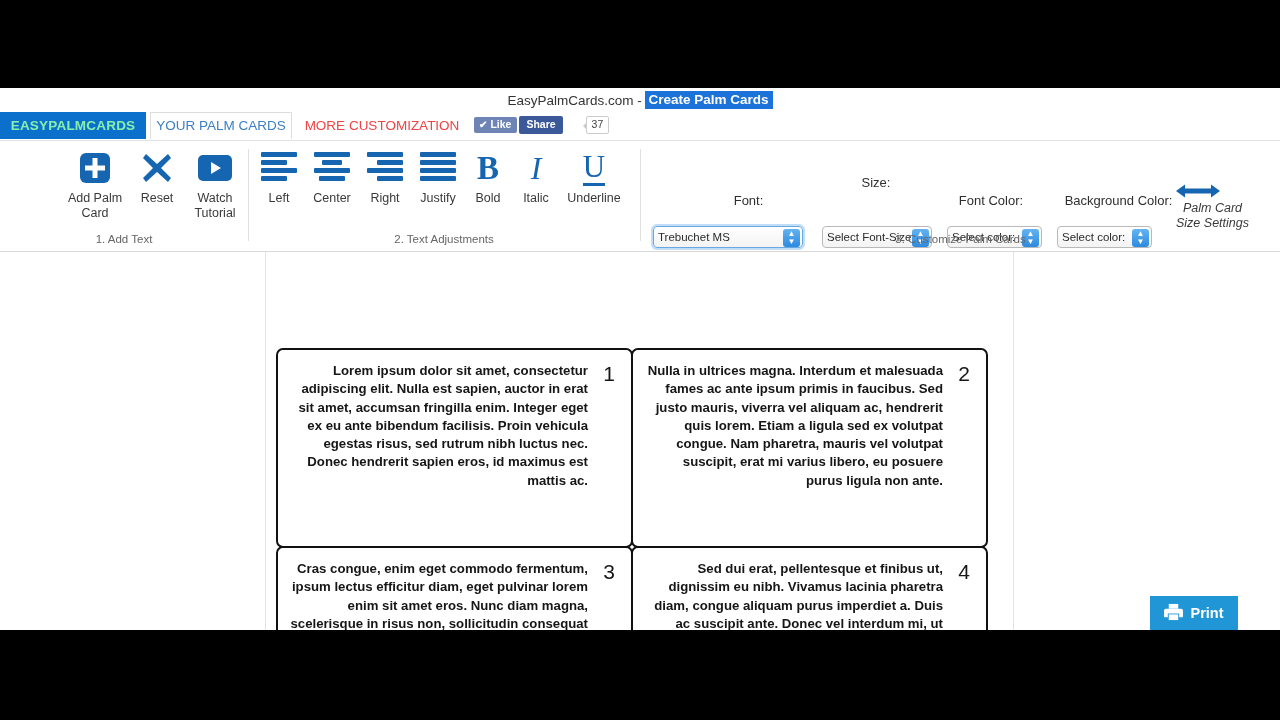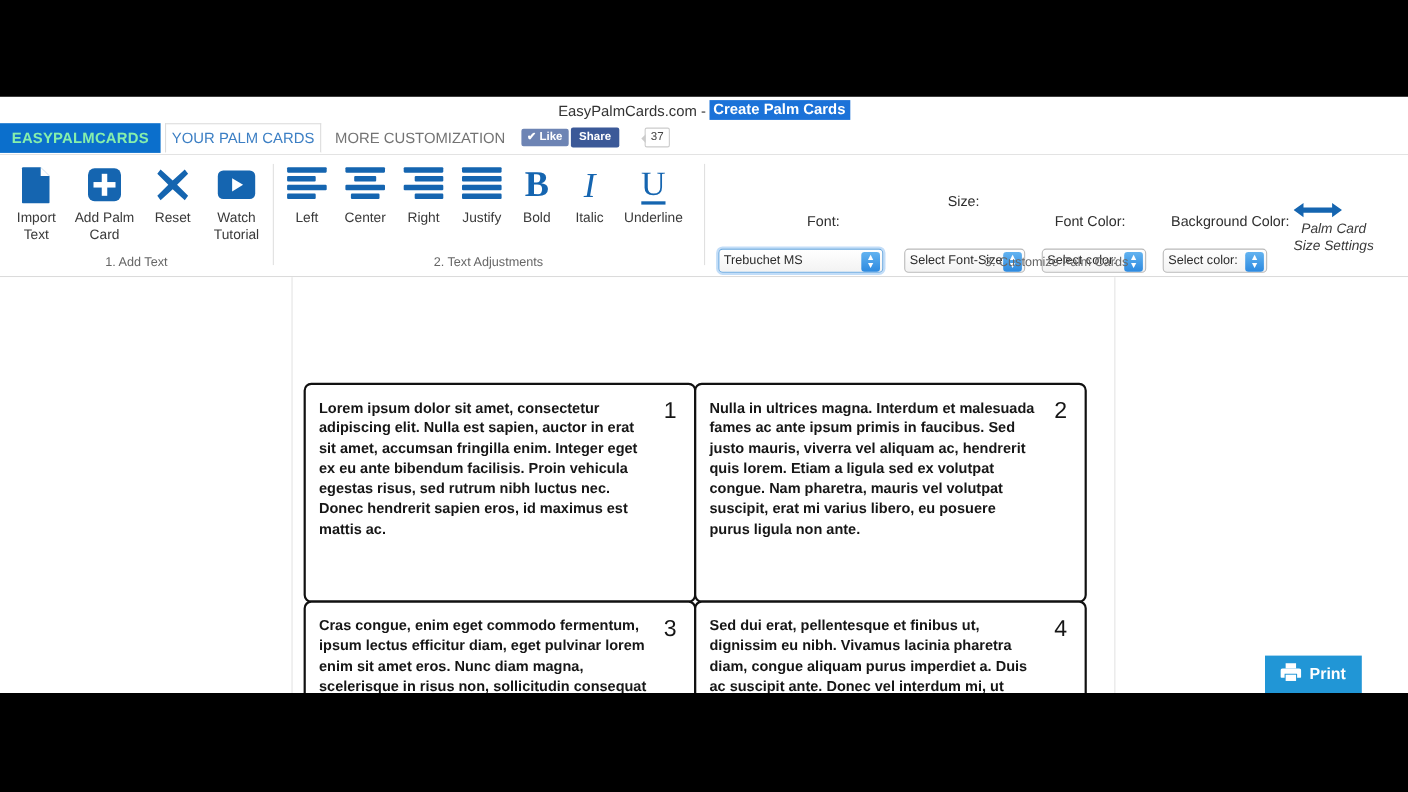--- a/index.html
+++ b/index.html
@@ -87,21 +87,21 @@
     left: 150px;
     width: 142px;
     border: 1px solid #dddddd;
     border-bottom: 1px solid #ffffff;
     color: #3c7fc4;
     background: #ffffff;
   }
   .nav-tab.plain {
     left: 298px;
     width: 168px;
-    color: #737373;
+    color: #ef4444;
   }
   .fb-widget {
     position: absolute;
     left: 474px; top: 4px;
     display: flex;
     align-items: center;
     height: 18px;
     gap: 2px;
   }
   .fb-like {
@@ -296,20 +296,21 @@
     margin-top: -2px;
   }
   .card-text {
     font-family: "Liberation Sans", sans-serif;
     font-size: 13.2px;
     line-height: 18.3px;
     color: #161616;
     font-weight: bold;
     width: 298px;
     white-space: pre-wrap;
+    text-align: right;
   }
   .card-num {
     position: absolute;
     right: 16px;
     top: 12px;
     font-size: 21px;
     color: #161616;
     font-weight: normal;
     font-family: "Liberation Sans", sans-serif;
   }
@@ -354,29 +355,20 @@
         </div>
         <div class="fb-share">Share</div>
         <div class="fb-count">37</div>
       </div>
     </div>
 
     <div class="ribbon">
 
       <div class="ribbon-group" style="left:0;width:248px;">
 
-        <div class="tool" style="left:0px;">
-          <span class="ico">
-            <svg width="28" height="34" viewBox="0 0 28 34">
-                <path d="M2 1 h16 l8 8 v24 a1 1 0 0 1 -1 1 H2 a1 1 0 0 1 -1 -1 V2 a1 1 0 0 1 1 -1 z" fill="#1565b0"></path>
-                <path d="M18 1 l8 8 h-8 z" fill="#ffffff"></path>
-              </svg>
-          </span>
-          <span class="lbl"><span>Import</span><br><span>Text</span></span>
-        </div>
 
         <div class="tool" style="left:62px;">
           <span class="ico">
             <svg width="32" height="32" viewBox="0 0 32 32">
                 <rect x="1" y="1" width="30" height="30" rx="6" fill="#1565b0"></rect>
                 <rect x="13.5" y="6" width="5" height="20" fill="#ffffff"></rect>
                 <rect x="6" y="13.5" width="20" height="5" fill="#ffffff"></rect>
               </svg>
           </span>
           <span class="lbl"><span>Add Palm</span><br><span>Card</span></span>

